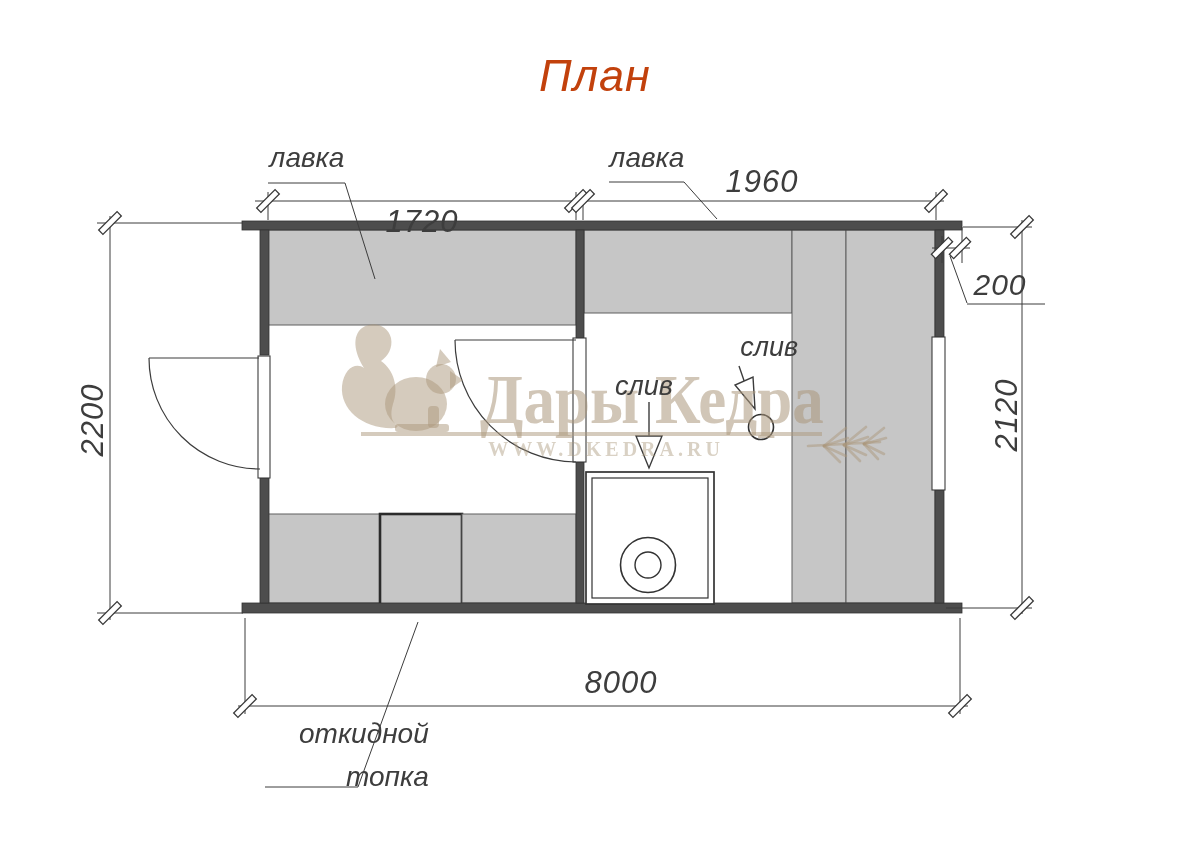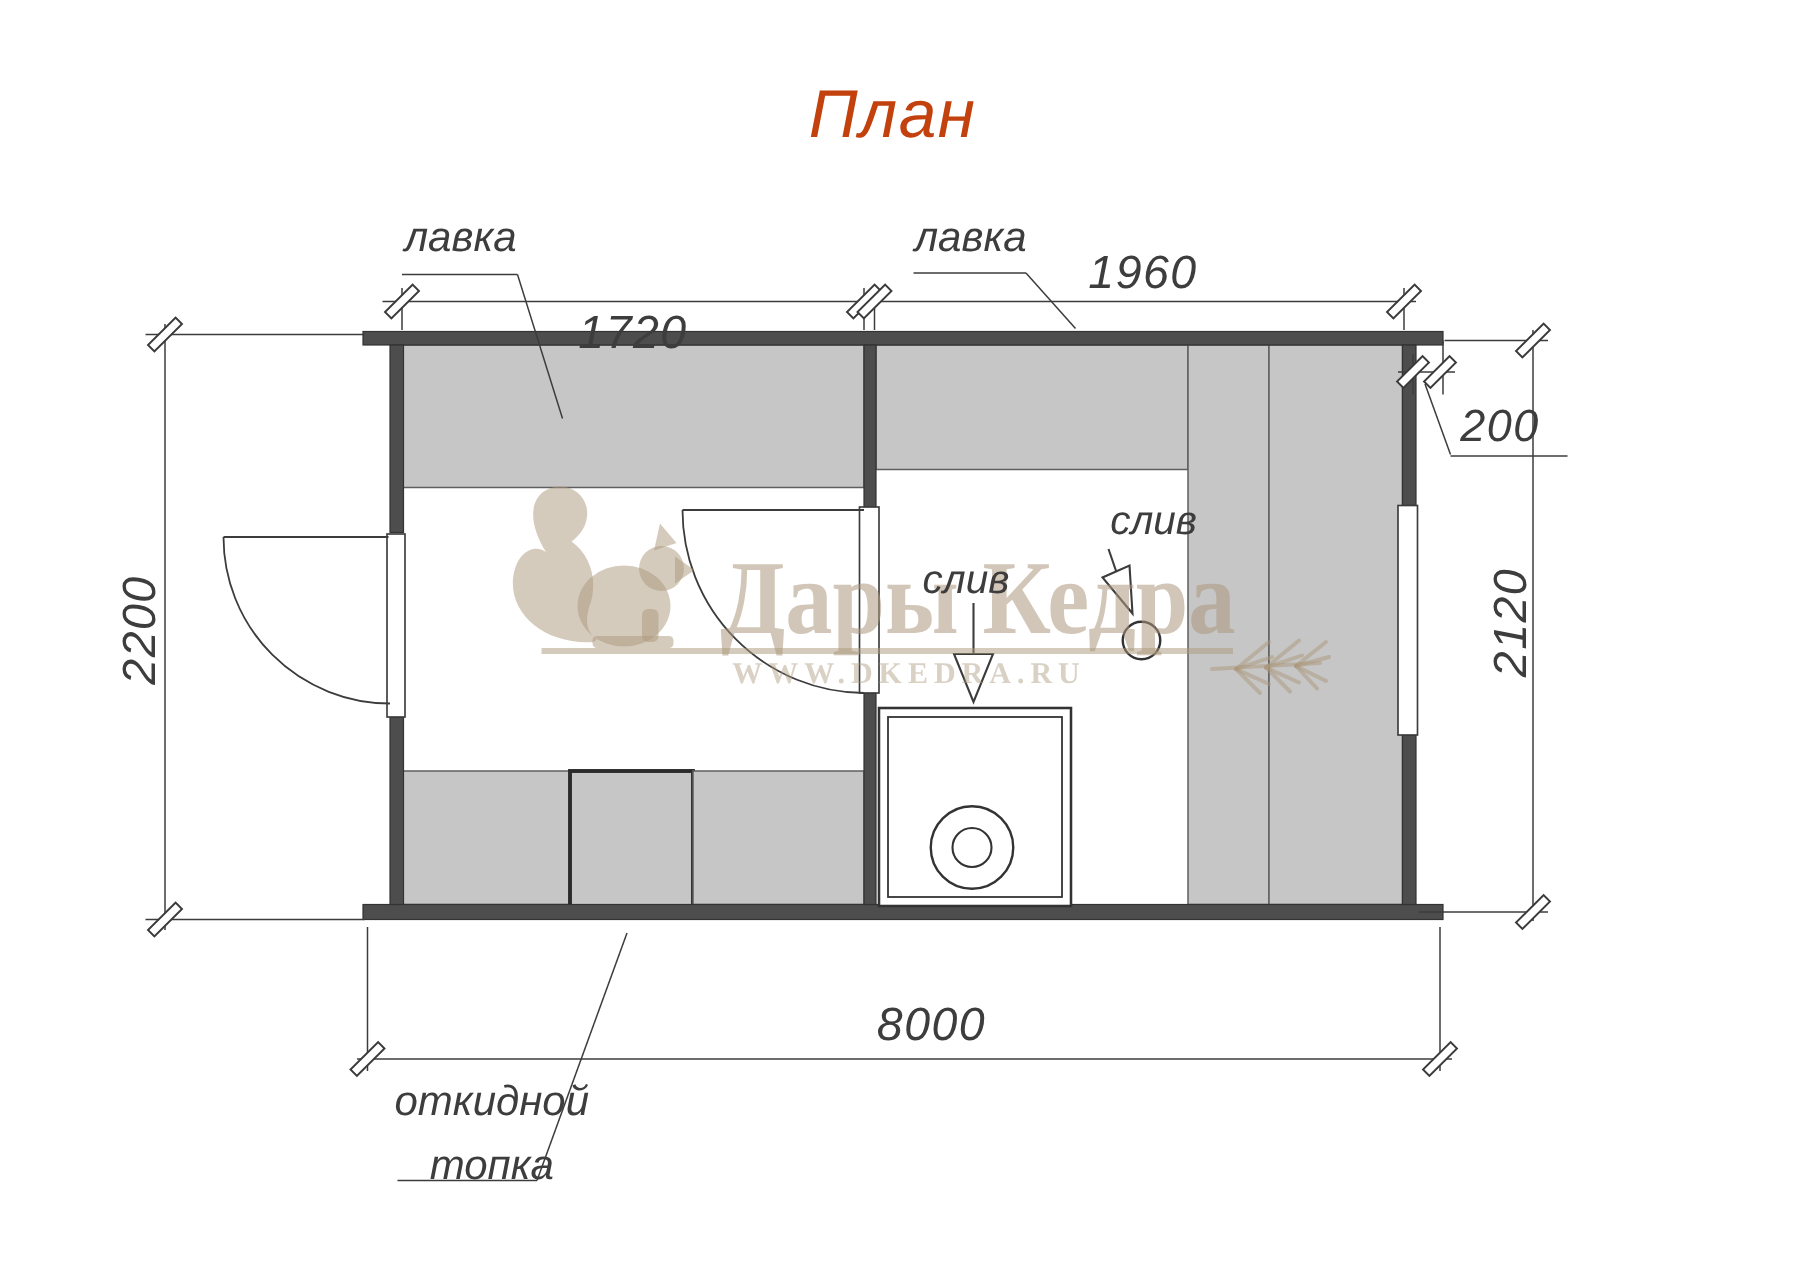--- a/index.html
+++ b/index.html
@@ -11,21 +11,21 @@
   svg{position:absolute;left:0;top:0;}
   .txt{position:absolute;font-style:italic;color:#3d3d3d;text-align:center;
        font-family:"Liberation Sans",sans-serif;white-space:nowrap;}
   .dimnum{font-size:31px;letter-spacing:1px;}
   .lbl{font-size:27px;font-style:italic;}
   .rot{transform:rotate(-90deg);}
   .title{font-size:45px;letter-spacing:1px;color:#c2410c;}
   .wm-text{position:absolute;font-family:"Liberation Serif",serif;font-weight:bold;
            color:rgba(171,152,124,0.55);text-align:center;white-space:nowrap;pointer-events:none;}
   .wm-underline{position:absolute;background:rgba(171,152,124,0.5);pointer-events:none;}
-  .leftalign{text-align:center;}
+  .leftalign{text-align:right;margin-left:36px;}
 </style>
 </head>
 <body>
 
 <div id="canvas">
 
   <svg width="1200" height="848" viewBox="0 0 1200 848">
 
     <g fill="var(--bench)" stroke="#5f5f5f" stroke-width="1">
       <rect x="268" y="230" width="308" height="95"></rect>

